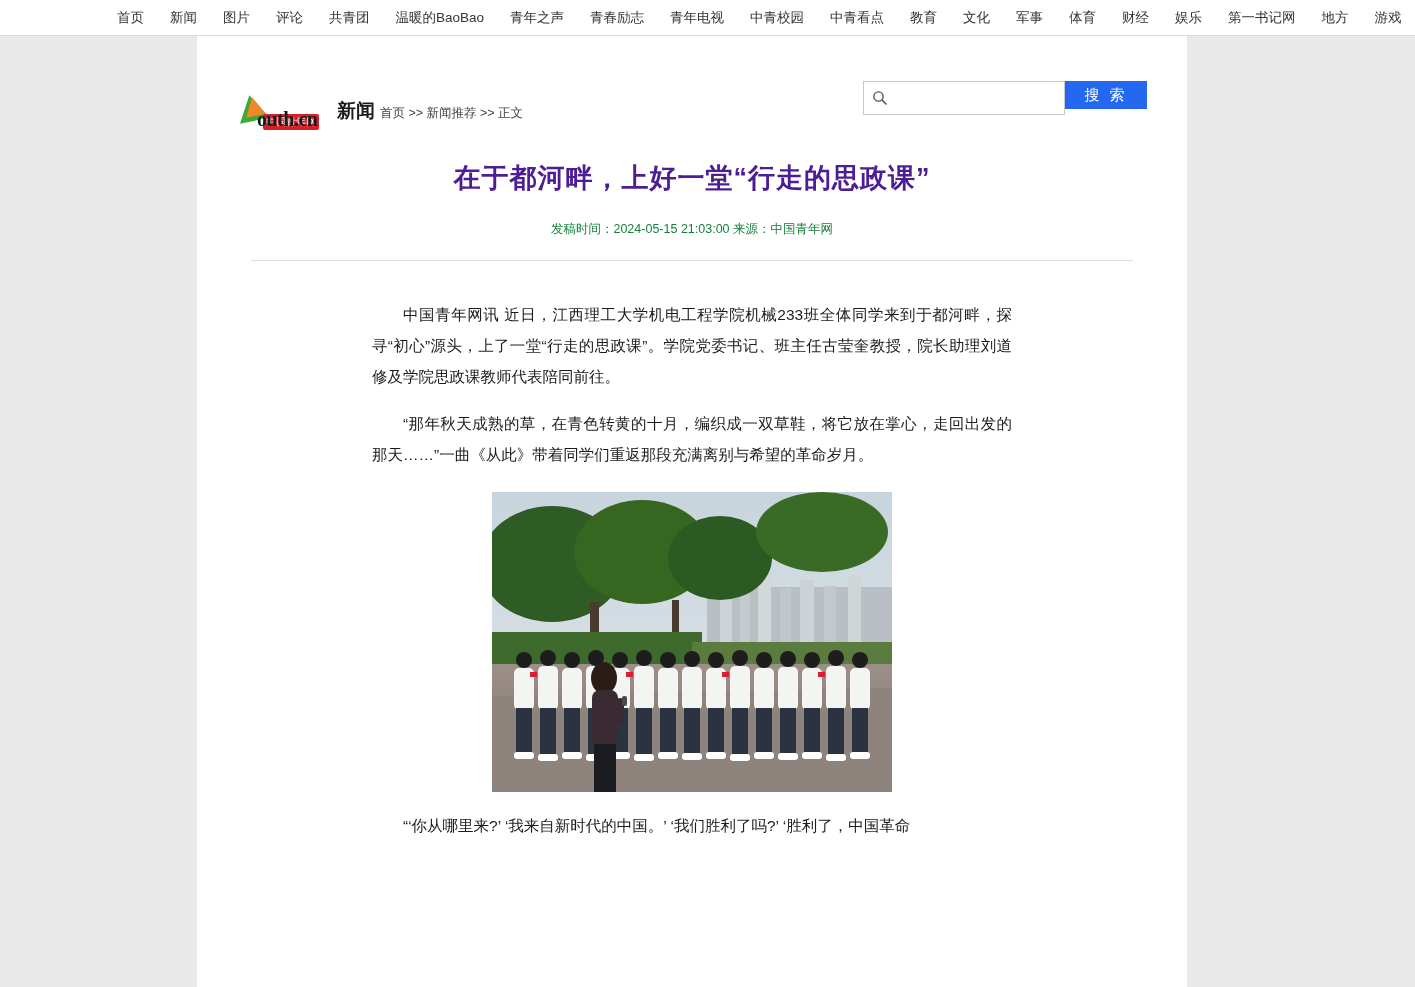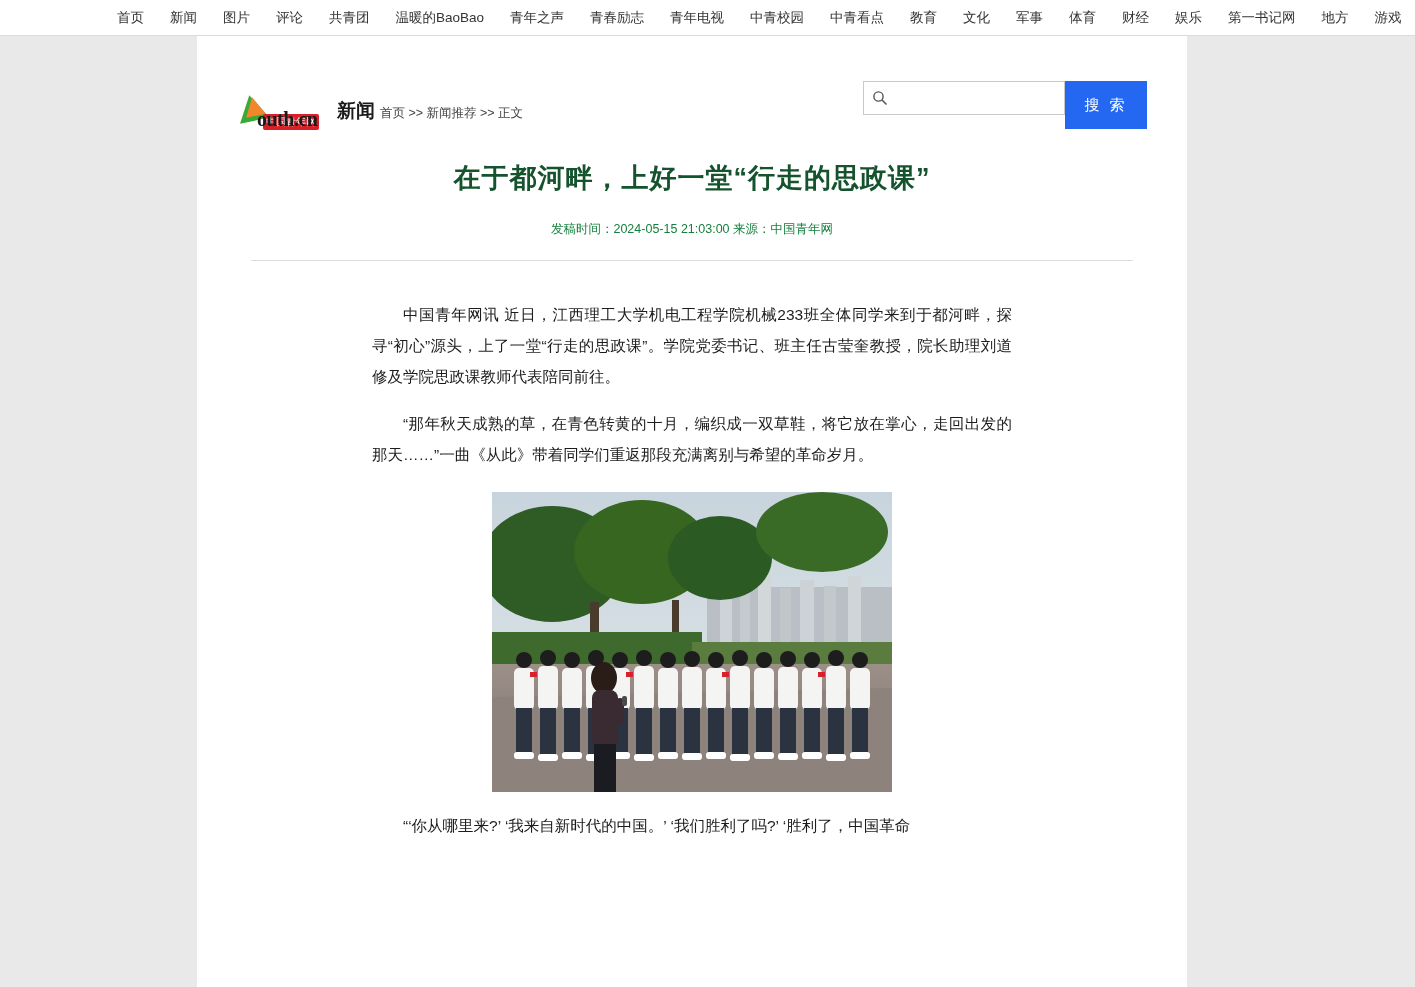--- a/index.html
+++ b/index.html
@@ -147,38 +147,38 @@
   .search-field input {
     border: none;
     outline: none;
     font-size: 13px;
     width: 165px;
     height: 30px;
     font-family: "Liberation Sans", sans-serif;
   }
   .search-btn {
     width: 82px;
-    height: 48px;
+    height: 28px;
     background: #2468f2;
     color: #fff;
     border: none;
     font-size: 15px;
     letter-spacing: 3px;
     cursor: pointer;
     font-family: "Liberation Sans", sans-serif;
   }
 
   
   .article {
     padding: 0 40px;
   }
   h1.title {
     text-align: center;
     font-size: 27px;
-    color: #14532d;
+    color: #4c1d95;
     font-weight: bold;
     margin: 28px 0 0 0;
     letter-spacing: 1px;
   }
   .meta {
     text-align: center;
     font-size: 12.5px;
     color: #15803d;
     margin-top: 25px;
   }

